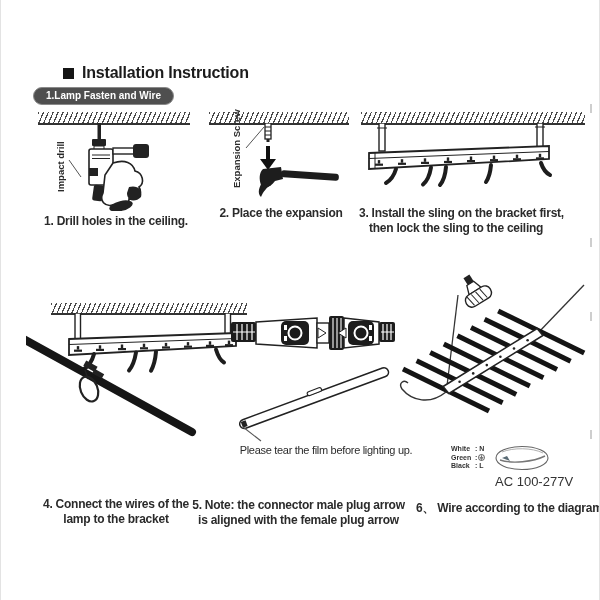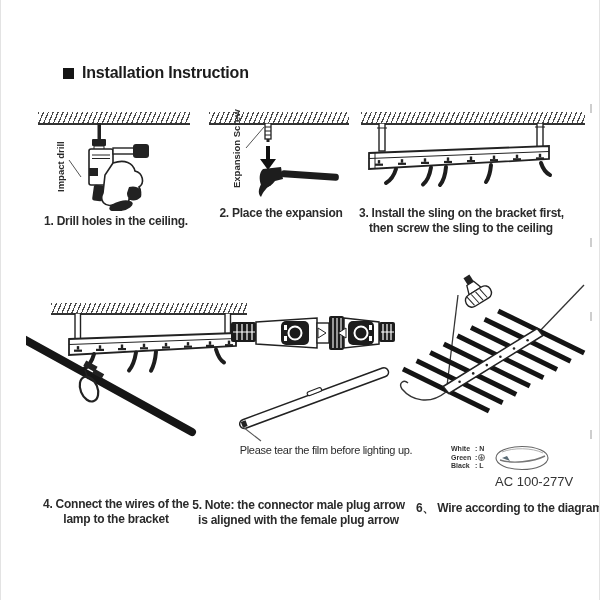--- a/index.html
+++ b/index.html
@@ -34,20 +34,21 @@
 </style>
 </head>
 <body>
 
 <div class="sheet">
 
   <div class="abs title-row">
     <span class="title-sq"></span>
     <span class="page-title">Installation Instruction</span>
   </div>
+  <div class="abs badge">1.Lamp Fasten and Wire</div>
 
   <div class="abs" style="left:30px;top:108px;width:175px;height:140px;">
     <div class="abs hatch" style="left:7px;top:4px;width:152px;height:11px;"></div>
     <span class="vlabel" style="left:24px;top:84px;">Impact drill</span>
     <svg class="abs" style="left:0;top:15px;" width="175" height="88" viewBox="0 0 175 88">
       <line x1="38" y1="37" x2="50" y2="54" stroke="#555" stroke-width="1"></line>
       <g>
         <rect x="66.5" y="0" width="3.5" height="17" fill="#222"></rect>
         <rect x="61" y="16" width="14" height="7" rx="1" fill="#222"></rect>
         <rect x="63" y="23" width="10" height="3.5" fill="#fff" stroke="#222"></rect>
@@ -146,21 +147,21 @@
       <g stroke="#1d1d1d" stroke-width="4" fill="none" stroke-linecap="round">
         <path d="M39,46 q-3,10 -10,14"></path>
         <path d="M74,44.5 q-2,12 -8,17"></path>
         <path d="M89,44 q-1,12 -6,18"></path>
         <path d="M134,42 q-1,11 -5,17"></path>
         <path d="M184,40 q3,9 9,12"></path>
       </g>
     </svg>
     <div class="abs caption left" style="left:2px;top:100px;">
       <div>3. Install the sling on the bracket first,</div>
-      <div style="margin-left:10px;">then screw the sling to the ceiling</div>
+      <div style="margin-left:10px;">then lock the sling to the ceiling</div>
     </div>
   </div>
 
   <div class="abs" style="left:0;top:293px;width:235px;height:250px;margin-left:25px;">
     <div class="abs hatch" style="left:25px;top:10px;width:196px;height:10px;"></div>
     <svg class="abs" style="left:0;top:20px;" width="235" height="175" viewBox="0 0 235 175">
       <g>
         <rect x="49" y="0" width="5.5" height="27" fill="#fff" stroke="#222" stroke-width="1.4"></rect>
         <rect x="199" y="0" width="5.5" height="21" fill="#fff" stroke="#222" stroke-width="1.4"></rect>
       </g>

